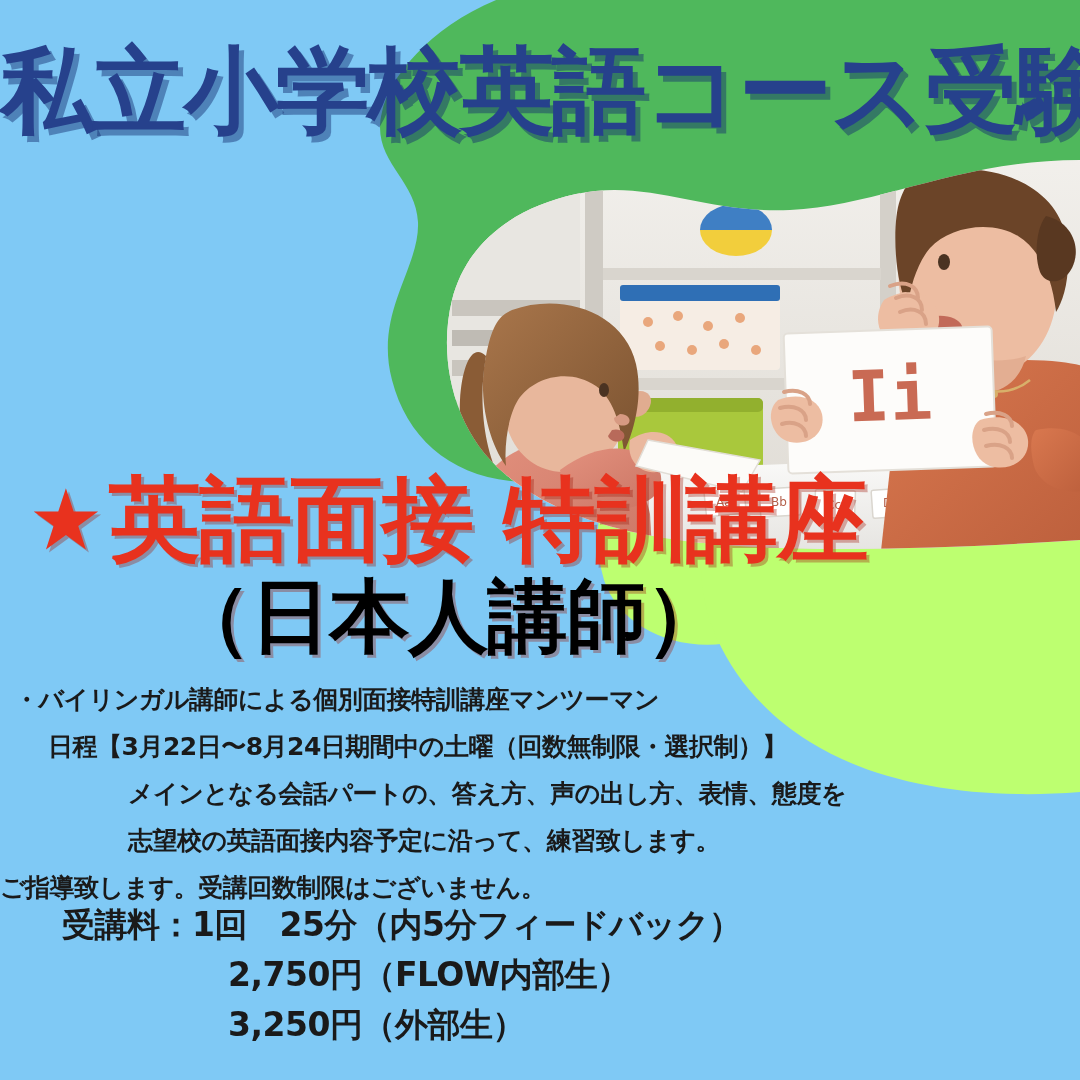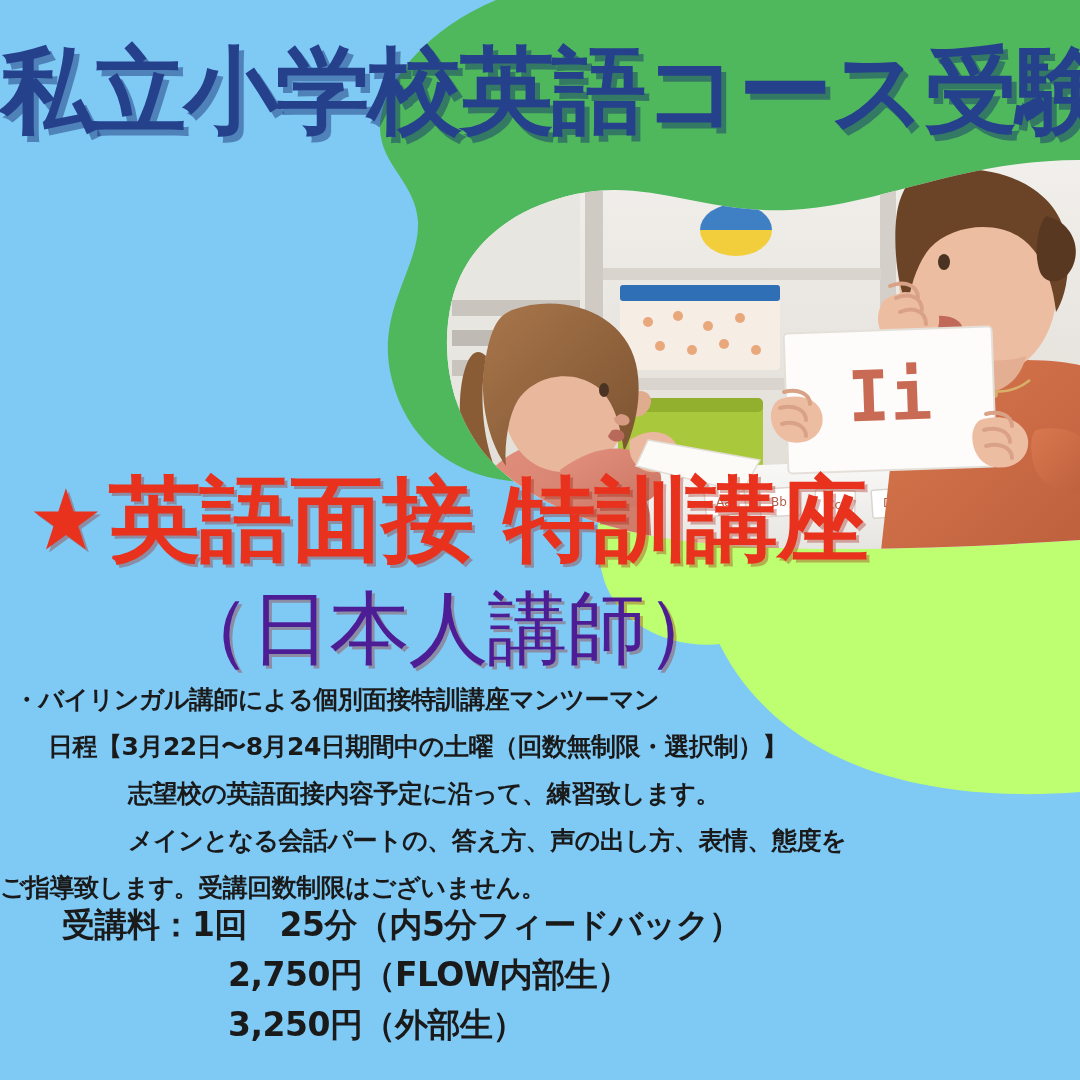--- a/index.html
+++ b/index.html
@@ -47,24 +47,24 @@
     font-weight:bold;
     color:#E8321E;
     letter-spacing:-1px;
     line-height:1.08;
     white-space:nowrap;
     text-shadow:3px 3px 0 rgba(160,30,15,.35);
     font-family:"DejaVu Sans","Liberation Sans",sans-serif;
   }
   .headline .star{font-size:84px;vertical-align:2px;margin-right:6px;}
   .subheadline{
-    margin-top:16px;
+    margin-top:4px;
     font-size:80px;
-    font-weight:normal;
-    color:#4c1d95;
+    font-weight:bold;
+    color:#000000;
     letter-spacing:-1px;
     line-height:1.1;
     white-space:nowrap;
     text-shadow:3px 3px 0 rgba(160,30,15,.35);
     font-family:"DejaVu Sans","Liberation Sans",sans-serif;
   }
 
   .body-block{
     position:absolute;
     left:0;top:676px;width:1080px;
@@ -268,22 +268,22 @@
   <div class="title">私立小学校英語コース受験</div>
 
   <div class="headline-wrap">
     <div class="headline"><span class="star">★</span><span>英語面接 特訓講座</span></div>
     <div class="subheadline">（日本人講師）</div>
   </div>
 
   <div class="body-block">
     <span class="ln l1">・バイリンガル講師による個別面接特訓講座マンツーマン</span>
     <span class="ln l2">日程【3月22日〜8月24日期間中の土曜（回数無制限・選択制）】</span>
+    <span class="ln l4">メインとなる会話パートの、答え方、声の出し方、表情、態度を</span>
     <span class="ln l3">志望校の英語面接内容予定に沿って、練習致します。</span>
-    <span class="ln l4">メインとなる会話パートの、答え方、声の出し方、表情、態度を</span>
     <span class="ln l5">ご指導致します。受講回数制限はございません。</span>
   </div>
 
   <div class="price-block">
     <span class="pl p1">受講料：1回　25分（内5分フィードバック）</span>
     <span class="pl p2">2,750円（FLOW内部生）</span>
     <span class="pl p3">3,250円（外部生）</span>
   </div>
 
 </div>

